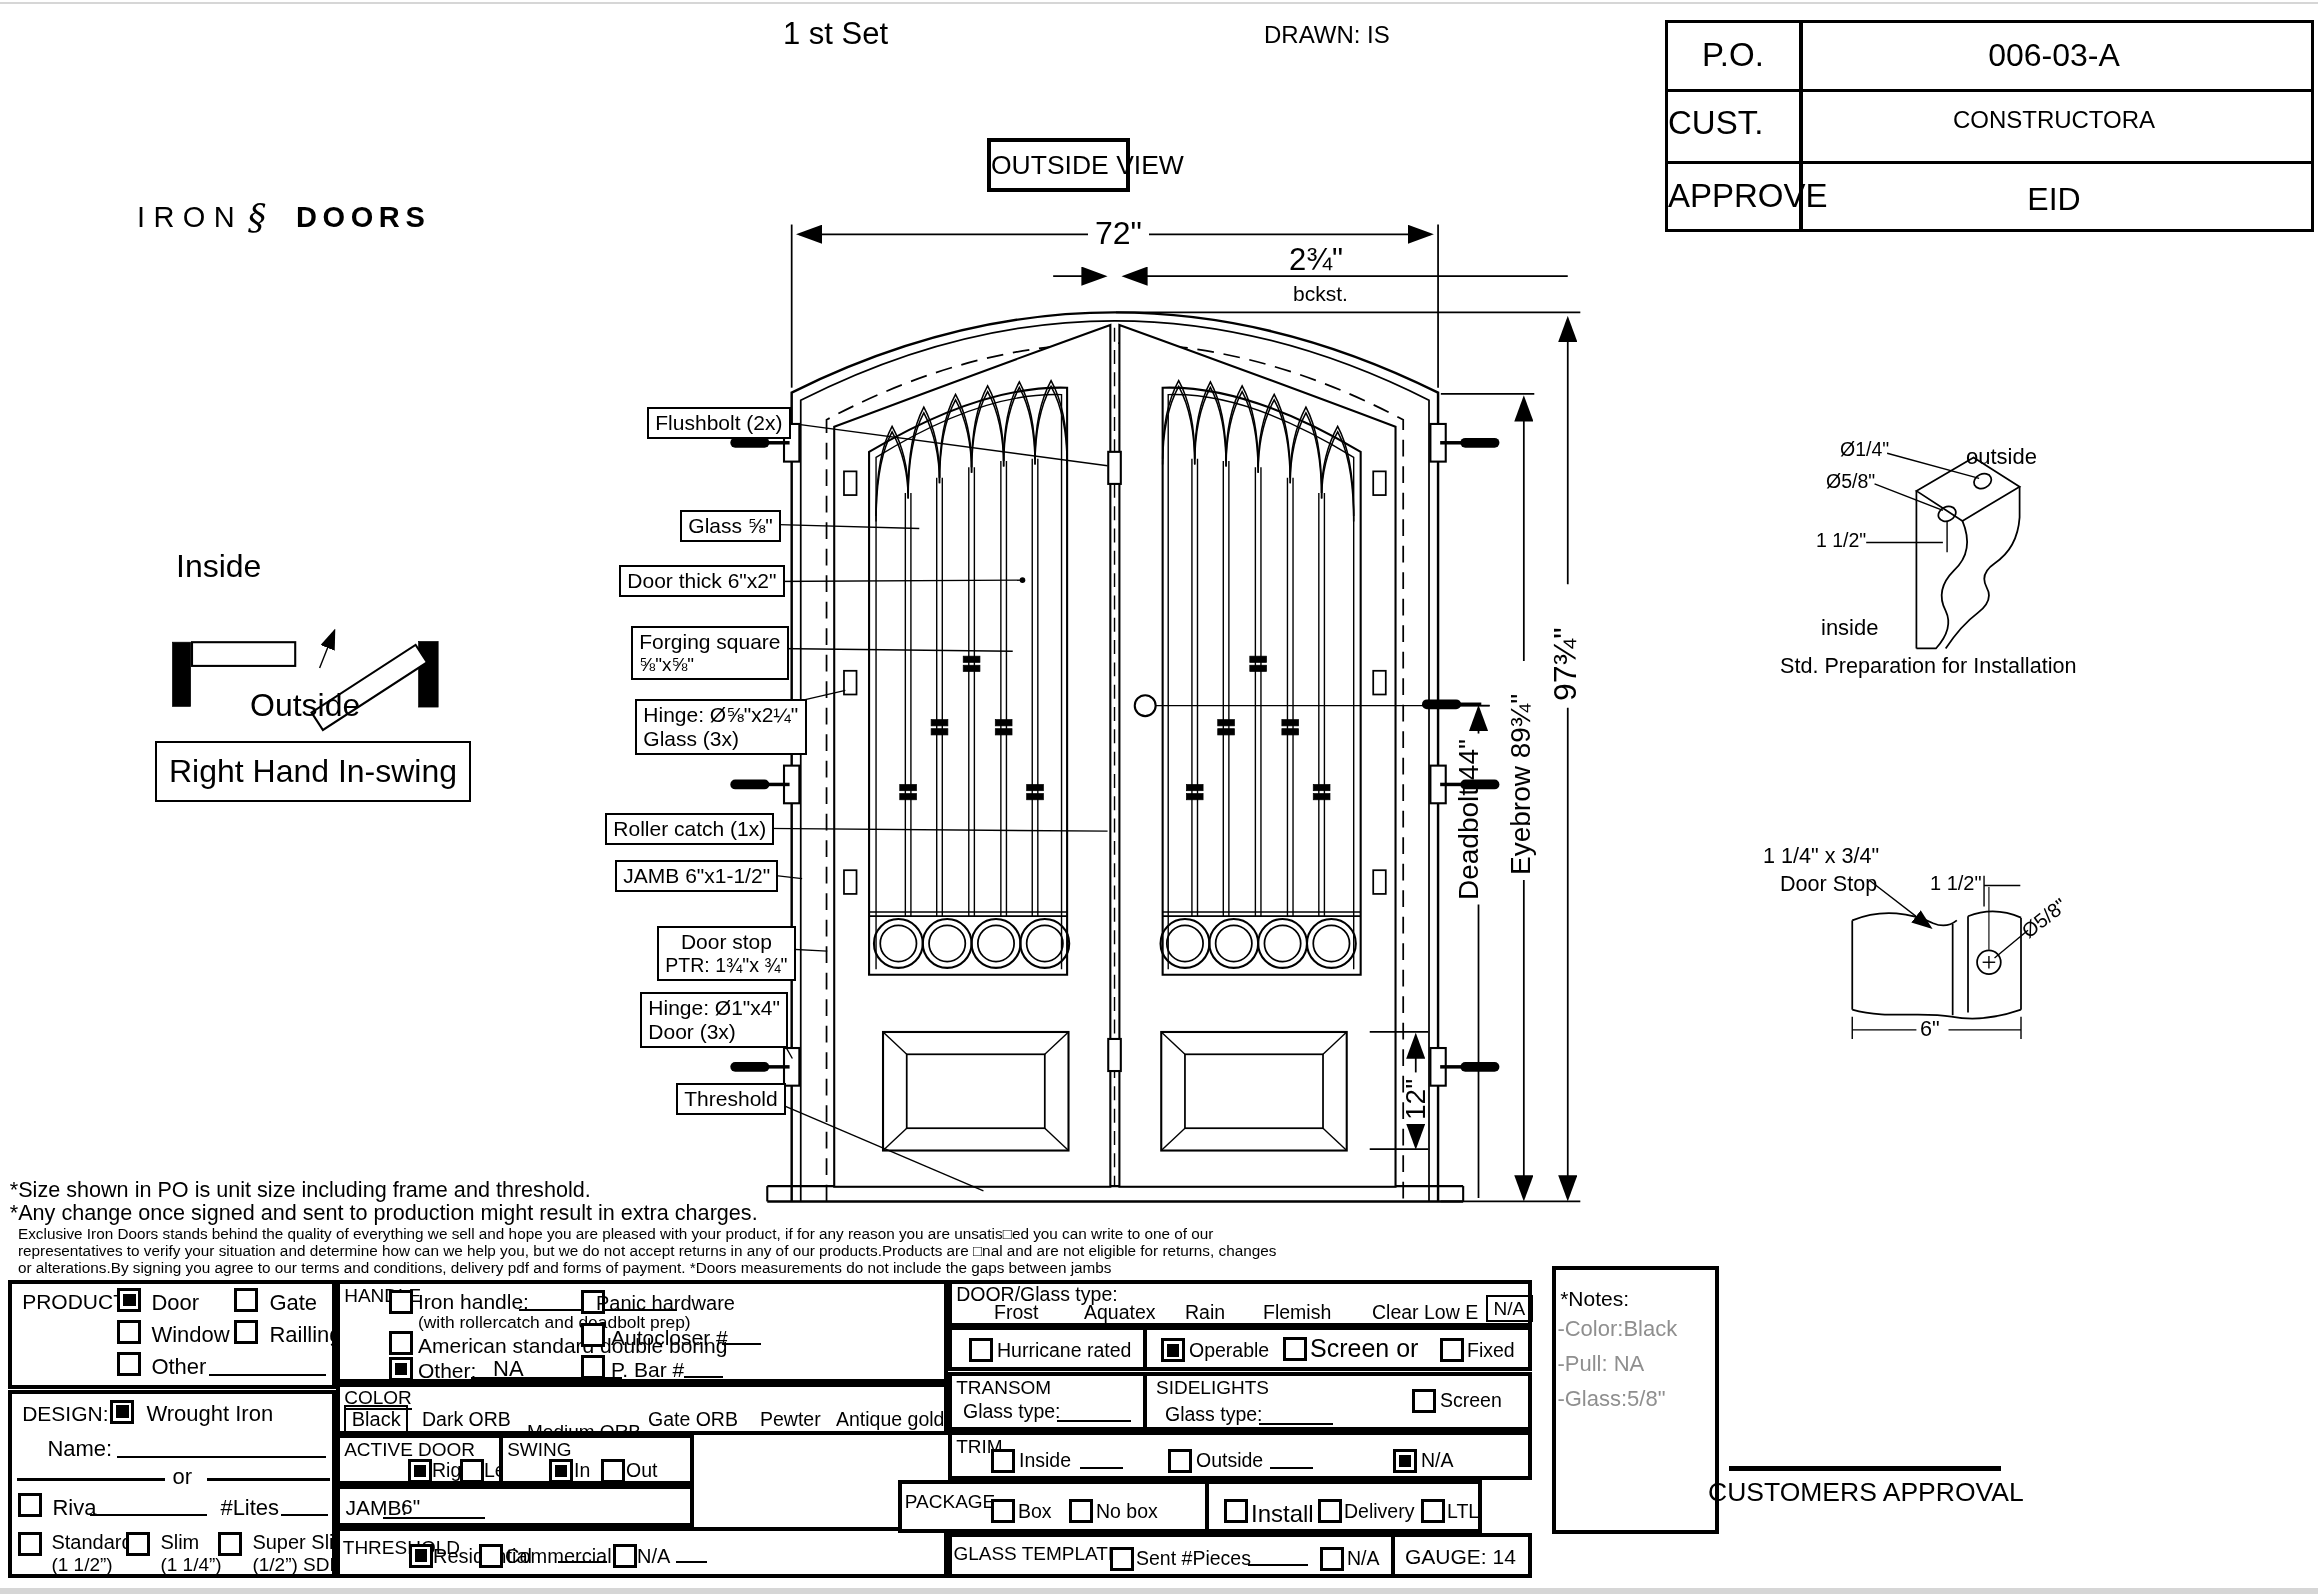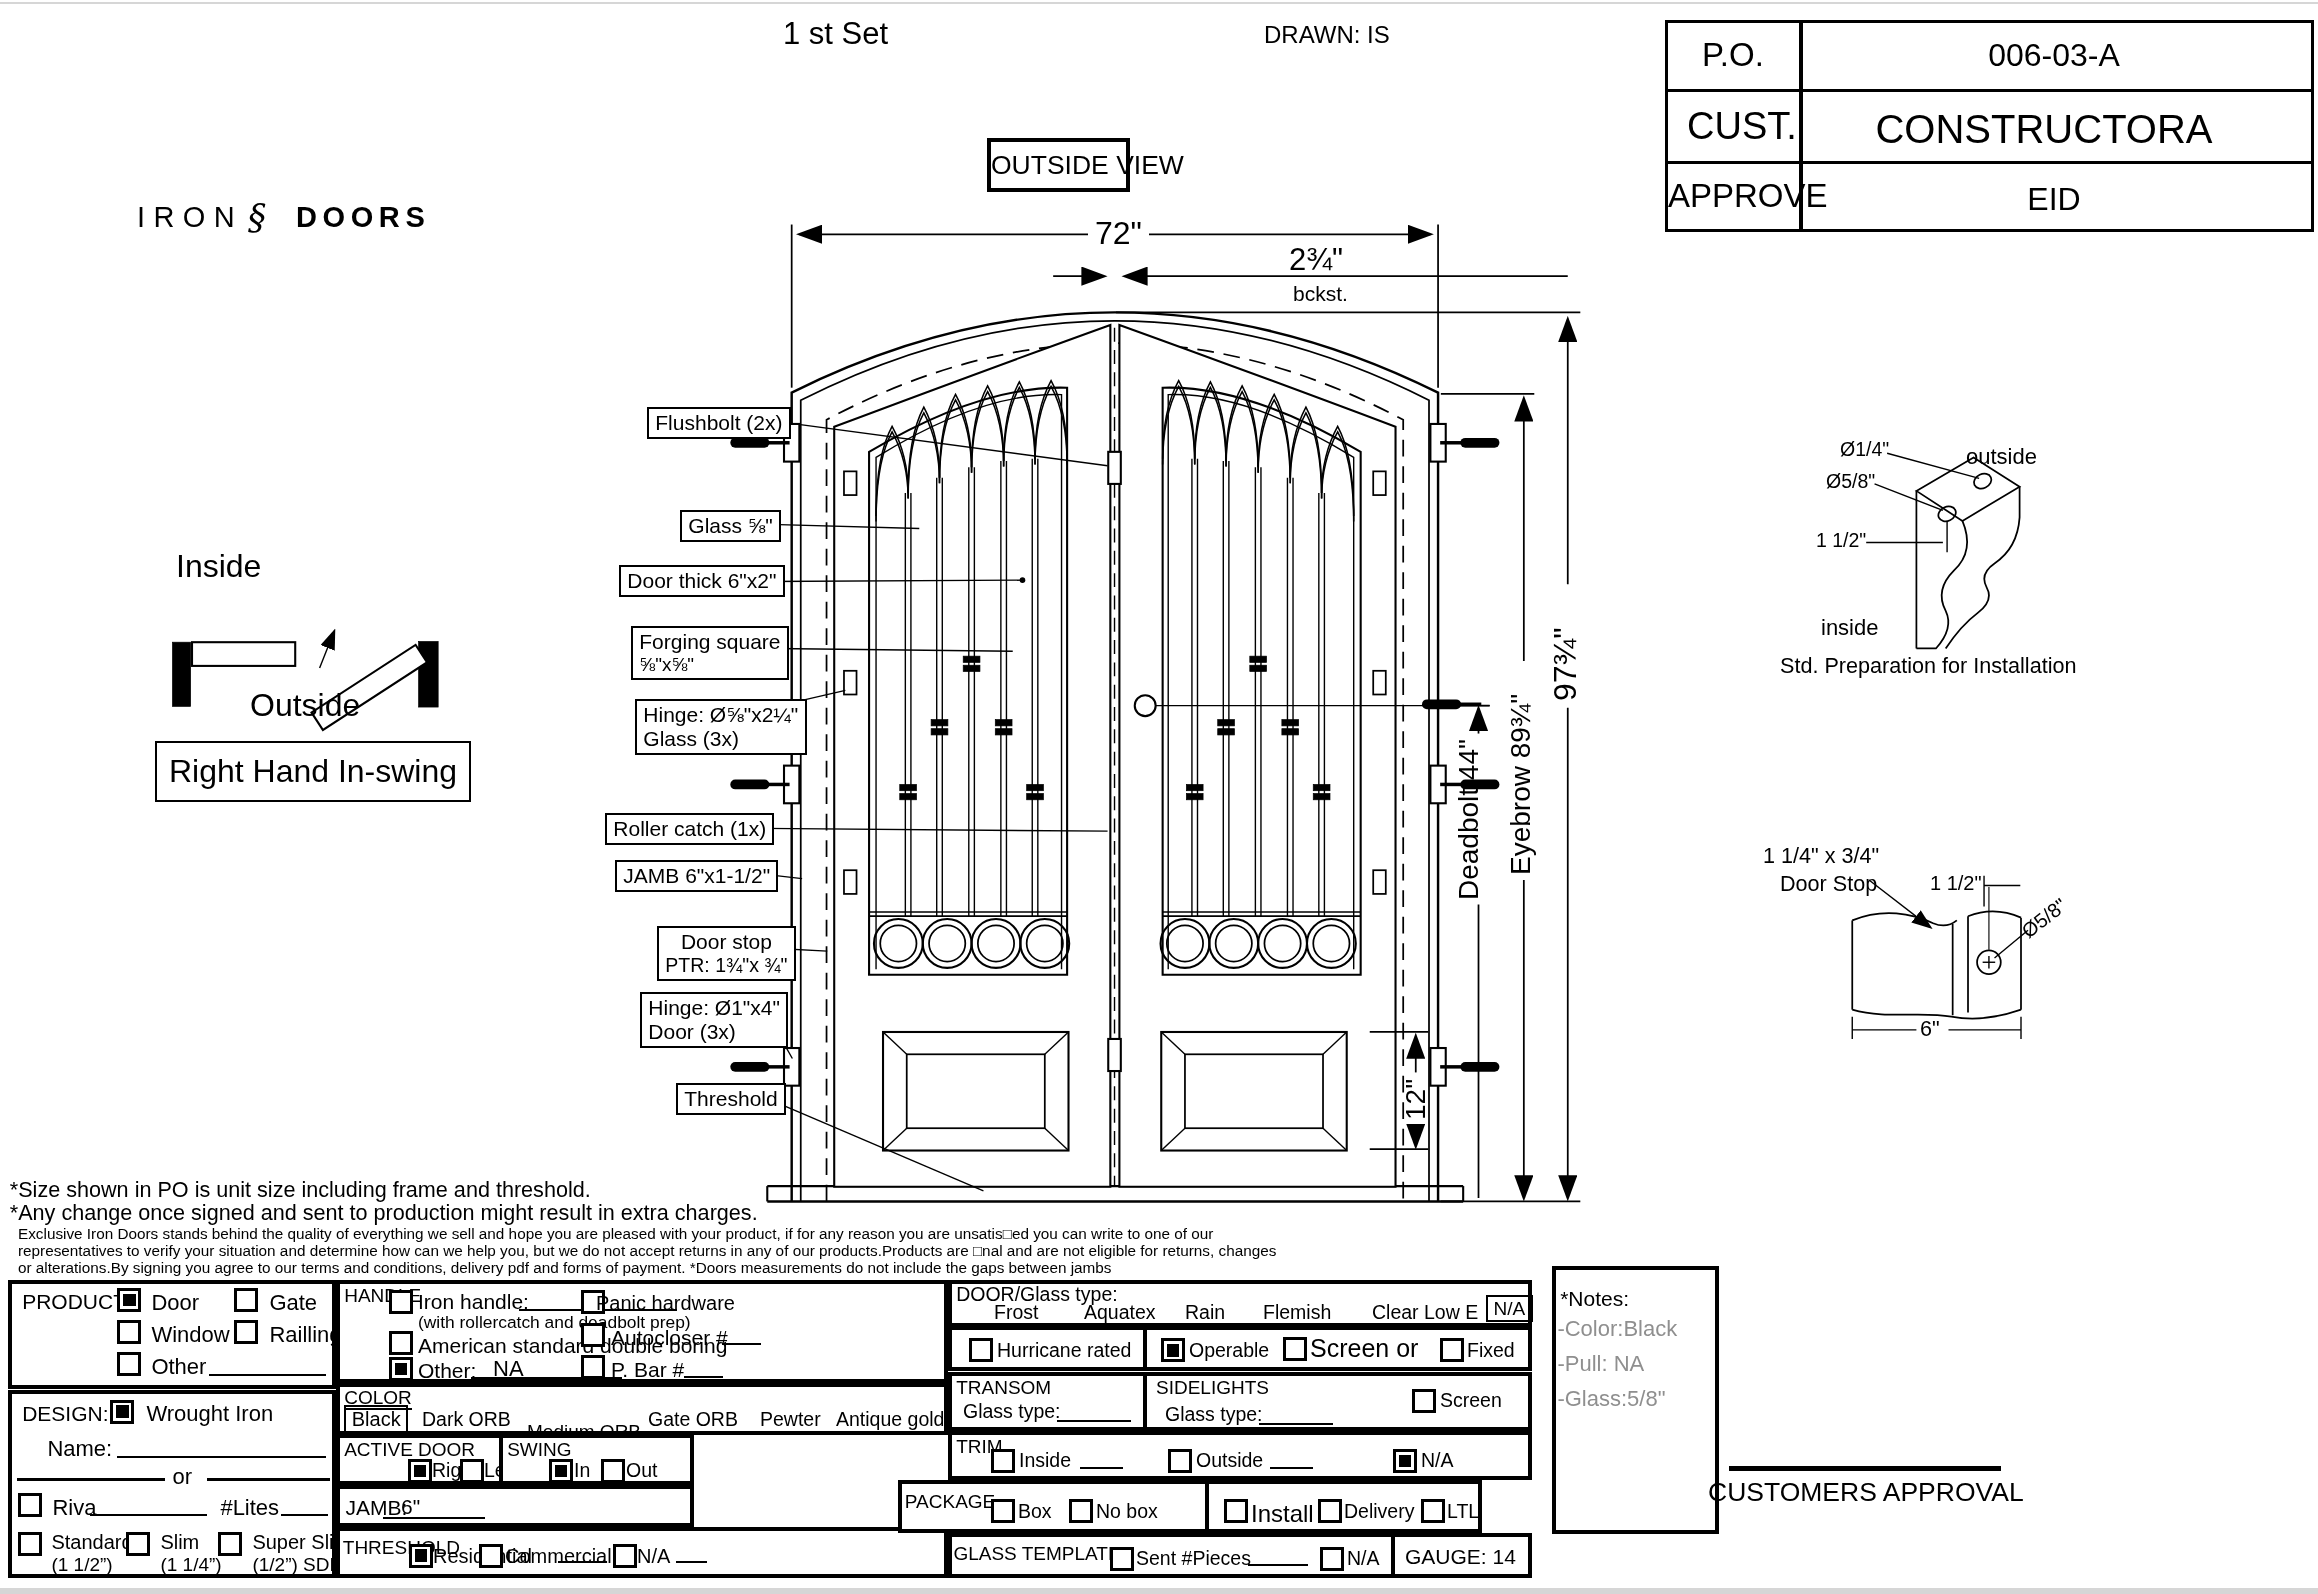--- a/index.html
+++ b/index.html
@@ -213,22 +213,22 @@
   <div class="lbl" style="left:783px;top:17.4px;font-size:31px">1 st Set</div>
   <div class="lbl" style="left:1264px;top:22px;font-size:24px">DRAWN: IS</div>
 
   <div class="lbl" style="left:987px;top:138px;width:143px;height:54px;border:4.2px solid #000;text-align:center;font-size:26.5px;line-height:46px">
     <span>OUTSIDE VIEW</span>
   </div>
 
   <div class="sec" style="left:1665px;top:19.5px;width:649px;height:212px;border-width:3.5px">
     <div class="lbl" style="left:0;top:14px;width:130px;text-align:center;font-size:33px">P.O.</div>
     <div class="lbl" style="left:132px;top:15.3px;width:508px;text-align:center;font-size:32px">006-03-A</div>
-    <div class="lbl" style="left:0;top:82px;width:148px;text-align:center;font-size:38px">CUST.</div>
-    <div class="lbl" style="left:122px;top:84px;width:508px;text-align:center;font-size:40px">CONSTRUCTORA</div>
+    <div class="lbl" style="left:0;top:82px;width:148px;text-align:left;font-size:33px">CUST.</div>
+    <div class="lbl" style="left:132px;top:84px;width:508px;text-align:center;font-size:24px">CONSTRUCTORA</div>
     <div class="lbl" style="left:0;top:155px;width:130px;text-align:center;font-size:33px">APPROVE</div>
     <div class="lbl" style="left:132px;top:159px;width:508px;text-align:center;font-size:32px">EID</div>
     <div style="position:absolute;left:131px;top:0;width:3.5px;height:100%;background:#000"></div>
     <div style="position:absolute;left:0;top:66px;width:100%;height:3.5px;background:#000"></div>
     <div style="position:absolute;left:0;top:138px;width:100%;height:3.5px;background:#000"></div>
   </div>
 
   <div class="lbl" style="left:176px;top:549px;font-size:32px">Inside</div>
   <div class="lbl" style="left:250px;top:688px;font-size:32px">Outside</div>
   <div class="lbl" style="left:155px;top:741px;width:316px;height:61px;border:2.8px solid #000;text-align:center;font-size:32px;line-height:56px">

